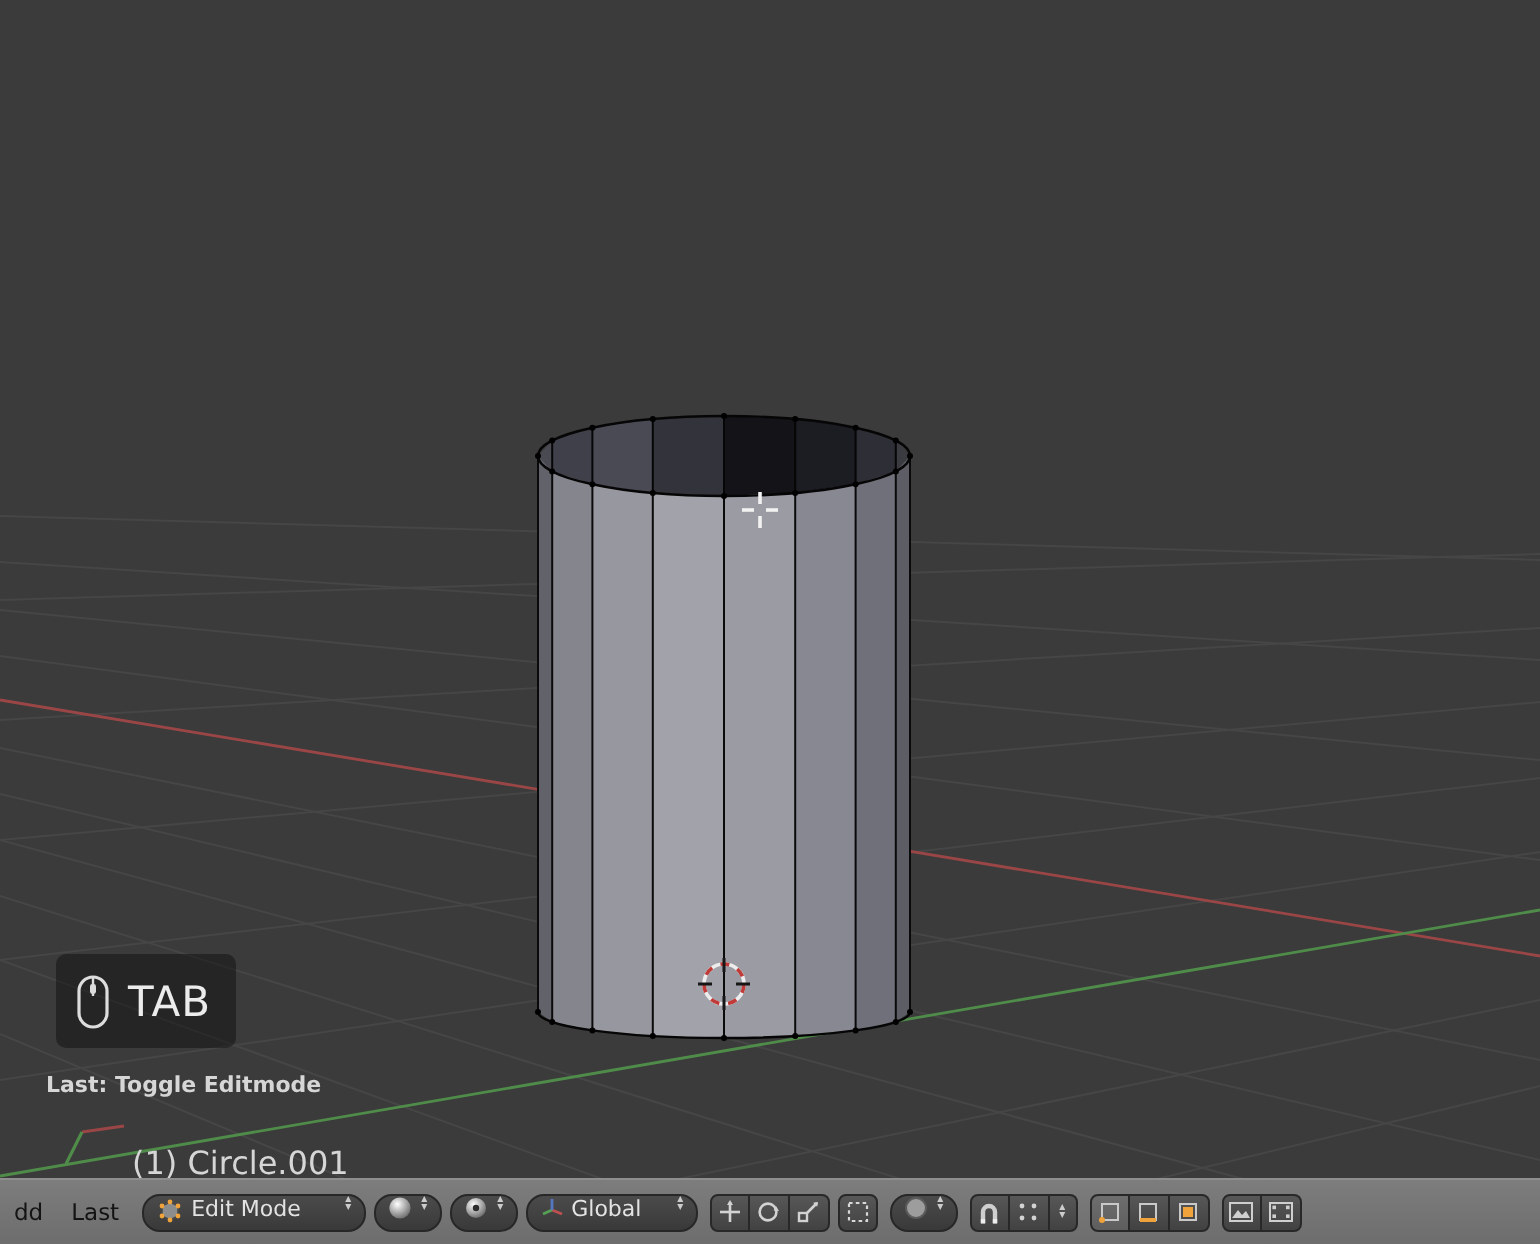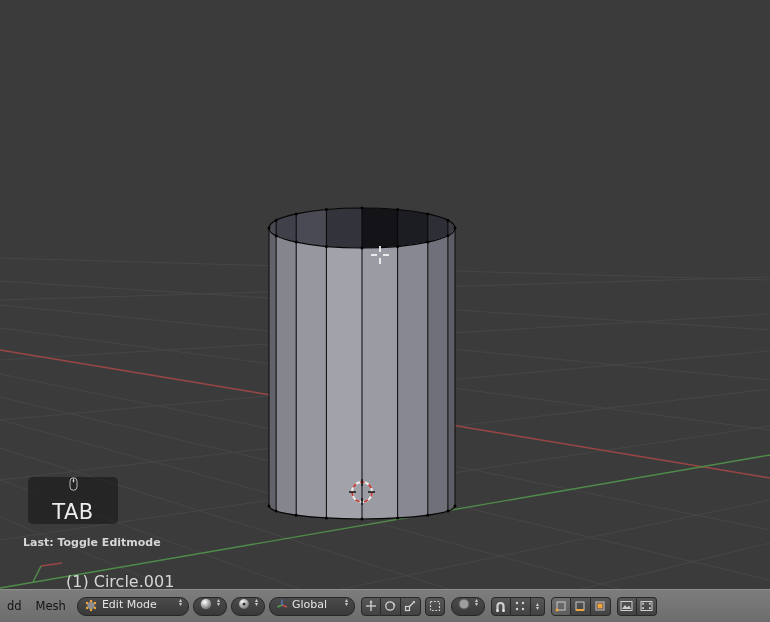--- a/index.html
+++ b/index.html
@@ -1,21 +1,21 @@
 <!DOCTYPE html>
 <html><head>
 <meta charset="utf-8">
 <style>
   html,body{margin:0;padding:0;background:#222;}
   .screen{position:relative;width:770px;height:622px;background:#3b3b3b;overflow:hidden;
           font-family:"DejaVu Sans",sans-serif;-webkit-font-smoothing:antialiased;}
   .scene{position:absolute;top:0;left:0;}
   
   .keybox{position:absolute;left:28px;top:477px;width:90px;height:47px;background:rgba(8,8,8,.42);
-          border-radius:5px;display:flex;align-items:center;gap:9px;padding:0 10px;box-sizing:border-box;flex-direction:column;}
+          border-radius:5px;display:flex;align-items:center;gap:9px;padding:0 10px;box-sizing:border-box;}
   .tab-label{color:#ececec;font-size:21px;letter-spacing:.5px;}
   .last-action{position:absolute;left:23px;top:536px;color:#d6d6d6;font-size:11px;font-weight:bold;}
   .object-info{position:absolute;left:66px;top:572px;color:#d6d6d6;font-size:16px;}
   
   .header{position:absolute;left:0;bottom:0;width:770px;height:27px;background:linear-gradient(#7d7d7d,#6d6d6d);
           border-top:1px solid #8e8e8e;display:flex;align-items:center;padding:16px 2px;box-sizing:border-box;}
   .menu-label{color:#141414;font-size:11.5px;padding:0 5px;cursor:default;}
   .widget{display:flex;background:linear-gradient(#4b4b4b,#393939);border:1px solid #272727;
           border-radius:9px;height:19px;padding:0 6px;gap:4px;color:#e3e3e3;font-size:11px;box-sizing:border-box;}
   .arrows{display:flex;flex-direction:column;align-items:center;font-size:6px;line-height:4.5px;color:#cccccc;margin-left:1px;}
@@ -168,21 +168,21 @@
     <span class="tab-label">TAB</span>
   </div>
 
   <div class="last-action">Last: Toggle Editmode</div>
 
   <div class="object-info">(1) Circle.001</div>
 
   <div class="header">
 
     <span class="menu-label">dd</span>
-    <span class="menu-label ml4">Mesh</span>
+    <span class="menu-label ml4">Last</span>
 
     <div class="widget ml6" style="width:112px;">
       <svg width="14" height="14" viewBox="0 0 14 14">
         <path d="M3,5 L7,3 L11,5 L11,10 L7,12 L3,10 Z" fill="#8d8d8d" stroke="#4a4a4a" stroke-width="0.8"></path>
         <circle cx="3" cy="5" r="1.2" fill="#f0a33a"></circle>
           <circle cx="11" cy="5" r="1.2" fill="#f0a33a"></circle>
         <circle cx="7" cy="3" r="1.2" fill="#f0a33a"></circle>
           <circle cx="3" cy="10" r="1.2" fill="#f0a33a"></circle>
         <circle cx="11" cy="10" r="1.2" fill="#f0a33a"></circle>
           <circle cx="7" cy="12" r="1.2" fill="#f0a33a"></circle>

